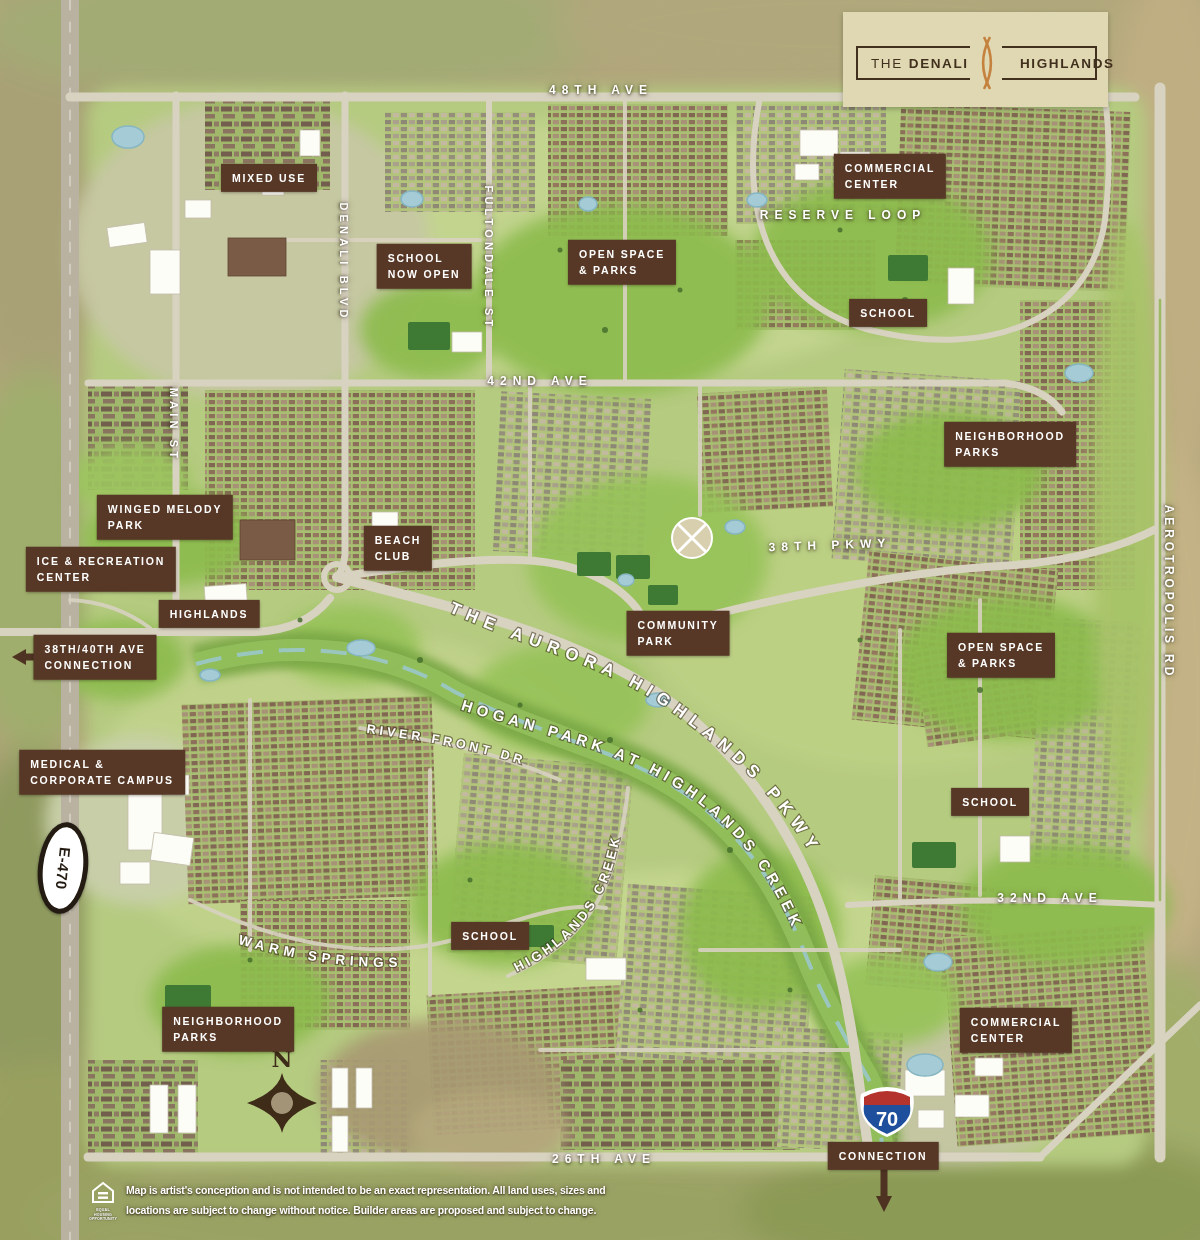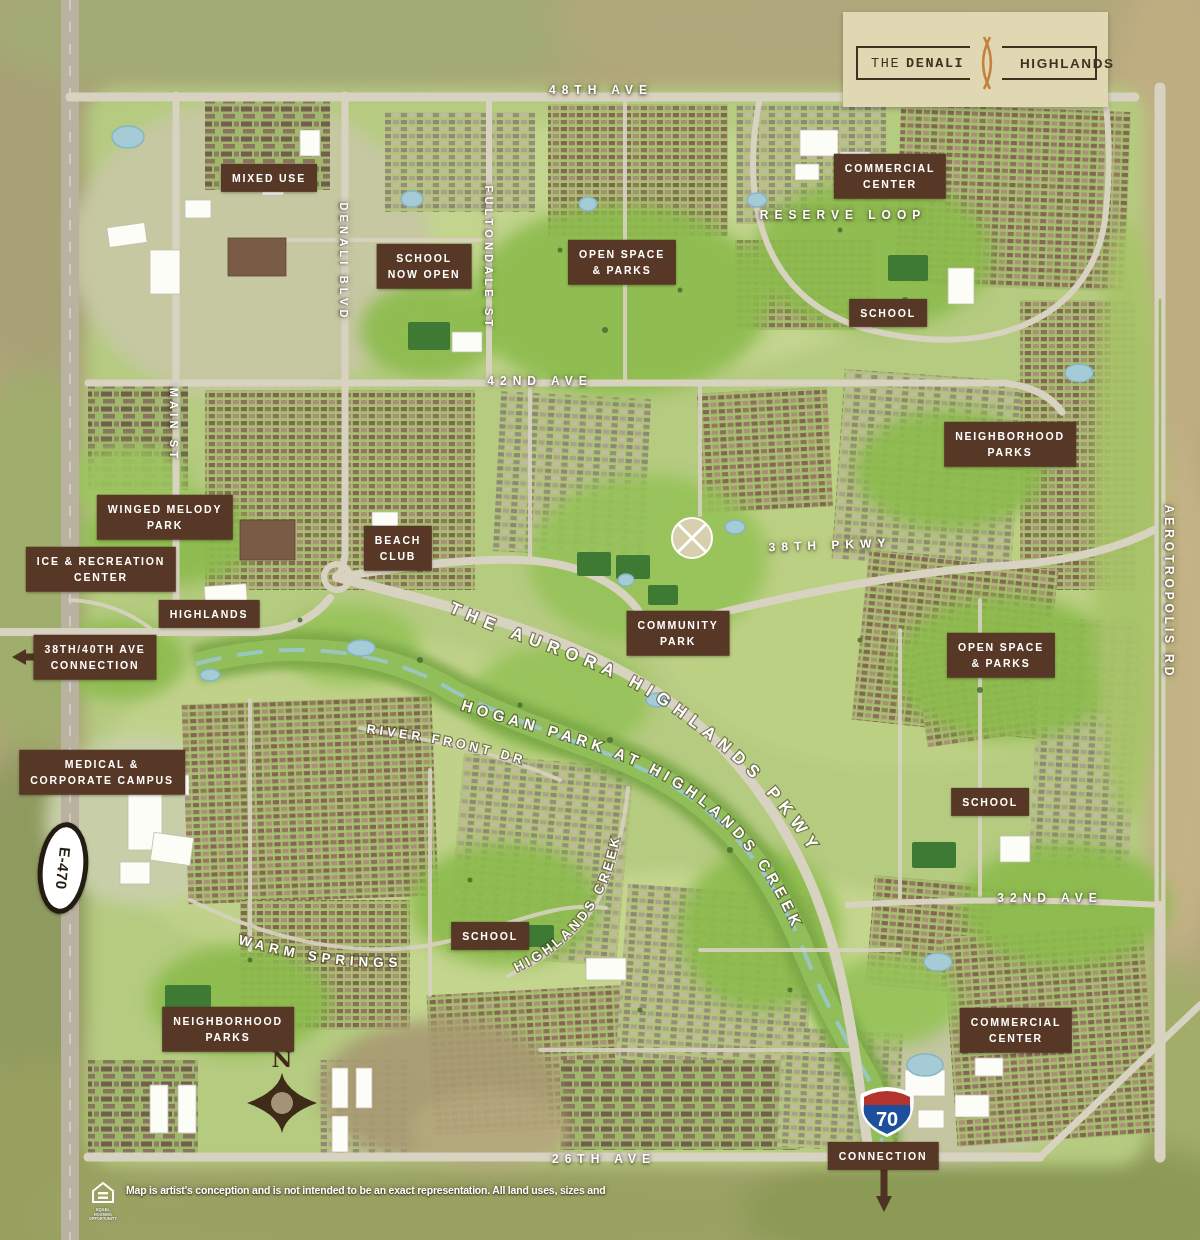--- a/index.html
+++ b/index.html
@@ -5,21 +5,21 @@
   html,body{margin:0;padding:0;}
   body{width:1200px;height:1240px;overflow:hidden;font-family:"Liberation Sans",sans-serif;background:#b3a77c;}
   .stage{position:relative;width:1200px;height:1240px;}
   .stage > svg.basemap{position:absolute;left:0;top:0;}
 
   
   .map-label{
     position:absolute;transform:translate(-50%,-50%);
     background:#573826;color:#fff;
     font-weight:700;font-size:10.5px;line-height:1.55;
-    letter-spacing:1.8px;text-align:center;
+    letter-spacing:1.8px;text-align:left;
     padding:6px 11px;white-space:pre-line;
     box-shadow:0 1px 3px rgba(30,20,10,.45);
     z-index:30;
   }
 
   
   .street{
     position:absolute;transform:translate(-50%,-50%);
     color:#fff;font-weight:700;font-size:12px;
     letter-spacing:.5em;white-space:nowrap;
@@ -32,21 +32,21 @@
   
   .sst{fill:#fff;font-weight:700;paint-order:stroke;stroke:rgba(55,42,20,.55);stroke-width:2.4px;
        font-family:"Liberation Sans",sans-serif;}
 
   
   .logo-panel{position:absolute;left:843px;top:12px;width:265px;height:95px;
     background:#e0d8b2;box-shadow:0 2px 5px rgba(0,0,0,.25);z-index:40;}
   .logo-box{position:absolute;left:13px;top:34px;width:237px;height:30px;border:2px solid #42301e;}
   .logo-text{position:absolute;top:0;height:100%;display:flex;align-items:center;
     color:#42301e;font-size:13.5px;letter-spacing:1.6px;white-space:nowrap;}
-  .logo-text.lt-left{left:13px;font-family:Liberation Mono, monospace;}
+  .logo-text.lt-left{left:13px;}
   .logo-text.lt-right{left:162px;align-items:center;}
   .logo-text .thin{font-weight:400;margin-right:6px;}
   .logo-text .bold{font-weight:700;}
   .logo-gap{position:absolute;left:112px;top:-6px;width:32px;height:42px;background:#e0d8b2;}
   .logo-curves{position:absolute;left:114px;top:-12px;z-index:2;}
 
   
   .e470{position:absolute;left:63px;top:868px;width:40px;height:82px;
     transform:translate(-50%,-50%) rotate(6deg);
     border:5px solid #241c12;border-radius:50%;background:#fff;
@@ -423,14 +423,15 @@
     <path d="M3,11 L13,3 L23,11 V22 H3 Z" fill="none" stroke="#fff" stroke-width="2"></path>
     <rect x="8" y="12" width="10" height="2.4" fill="#fff"></rect>
     <rect x="8" y="16.5" width="10" height="2.4" fill="#fff"></rect>
   </svg>
   <div class="eho-lines">
     <div>EQUAL HOUSING</div>
     <div>OPPORTUNITY</div>
   </div>
 </div>
 <div class="disclaimer" style="top:1181px">Map is artist's conception and is not intended to be an exact representation. All land uses, sizes and</div>
+<div class="disclaimer" style="top:1201px">locations are subject to change without notice. Builder areas are proposed and subject to change.</div>
 
 </div>
 
 </body></html>

